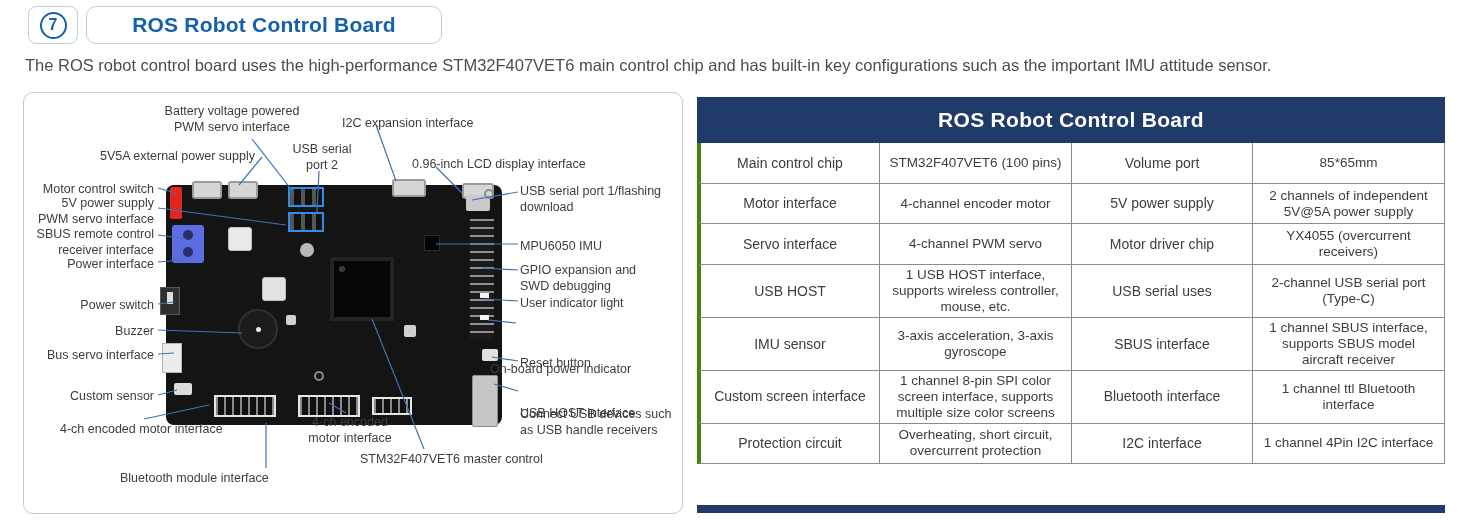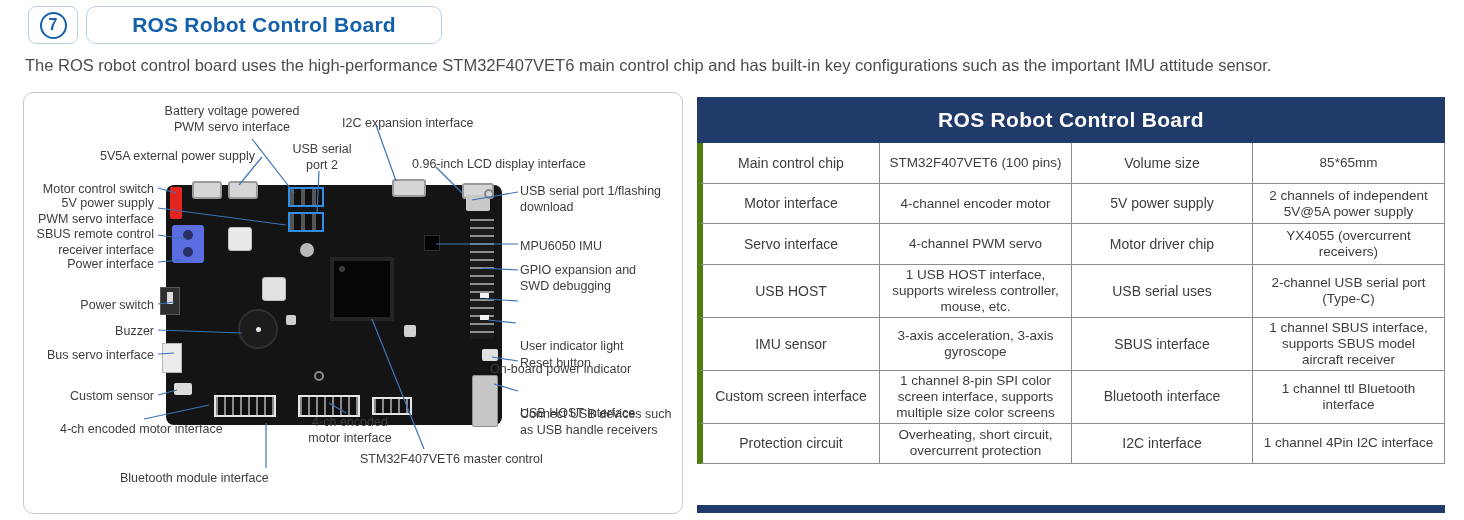--- a/index.html
+++ b/index.html
@@ -40,21 +40,21 @@
 
   
   .spec-table { position:absolute; left:697px; top:97px; width:748px; height:416px; }
   .t-header { height:46px; background:#203a69; color:#ffffff; font-weight:bold; font-size:21px;
     display:flex; align-items:center; justify-content:center; letter-spacing:0.3px; }
   .t-body { display:grid; grid-template-rows:repeat(8,1fr); height:362px; }
   .t-row { display:grid; grid-template-columns:183px 192px 181px 192px; }
   .t-cell { border-right:1px solid #8c8c8c; border-bottom:1px solid #8c8c8c;
     display:flex; align-items:center; justify-content:center; text-align:center;
     padding:2px 8px; font-size:14px; color:#3d3d3d; line-height:1.18; }
-  .t-row .t-cell:first-child { border-left:6px solid #4d7c0f; }
+  .t-row .t-cell:first-child { border-left:4px solid #4d7c0f; }
   .t-cell.val { font-size:13.5px; }
   .t-footer { height:8px; background:#203a69; }
 </style>
 </head>
 <body>
 
 <div class="page">
 
   <div class="badge-box">
     <div class="badge-circle">
@@ -150,35 +150,35 @@
     <div class="lbl" style="right:528px;top:230px;">Buzzer</div>
     <div class="lbl" style="right:528px;top:254px;">Bus servo interface</div>
     <div class="lbl" style="right:528px;top:295px;">Custom sensor</div>
     <div class="lbl" style="left:36px;top:328px;">4-ch encoded motor interface</div>
     <div class="lbl wrap" style="left:276px;top:321px;width:100px;text-align:center;">4-ch encoded motor interface</div>
     <div class="lbl" style="left:336px;top:358px;">STM32F407VET6 master control</div>
     <div class="lbl" style="left:96px;top:377px;">Bluetooth module interface</div>
     <div class="lbl wrap" style="left:496px;top:90px;width:152px;">USB serial port 1/flashing download</div>
     <div class="lbl" style="left:496px;top:145px;">MPU6050 IMU</div>
     <div class="lbl wrap" style="left:496px;top:169px;width:148px;">GPIO expansion and SWD debugging</div>
-    <div class="lbl" style="left:496px;top:202px;margin-top:43px;">User indicator light</div>
+    <div class="lbl" style="left:496px;top:202px;">User indicator light</div>
     <div class="lbl" style="left:466px;top:224px;margin-top:44px;">On-board power indicator</div>
     <div class="lbl" style="left:496px;top:262px;">Reset button</div>
     <div class="lbl" style="left:496px;top:288px;margin-top:24px;">USB HOST interface</div>
     <div class="lbl wrap" style="left:496px;top:313px;width:158px;">Connect USB devices such as USB handle receivers</div>
   </div>
 
   <div class="spec-table">
     <div class="t-header">ROS Robot Control Board</div>
     <div class="t-body">
 
       <div class="t-row">
         <div class="t-cell">Main control chip</div>
         <div class="t-cell val">STM32F407VET6 (100 pins)</div>
-        <div class="t-cell">Volume size</div>
+        <div class="t-cell">Volume port</div>
         <div class="t-cell val">85*65mm</div>
       </div>
 
 
       <div class="t-row">
         <div class="t-cell">Motor interface</div>
         <div class="t-cell val">4-channel encoder motor</div>
         <div class="t-cell">5V power supply</div>
         <div class="t-cell val">2 channels of independent 5V@5A power supply</div>
       </div>

